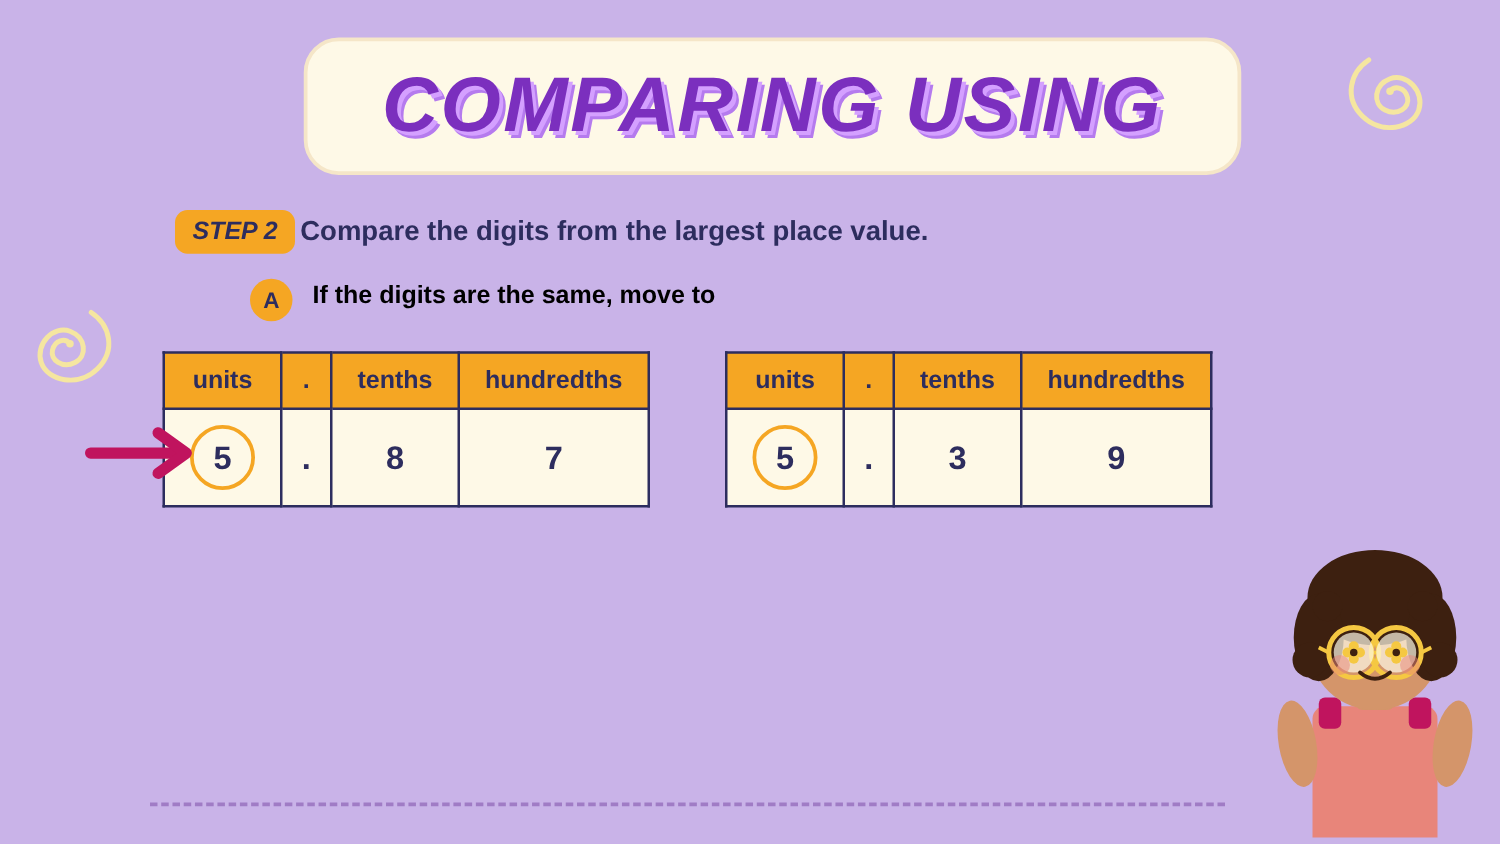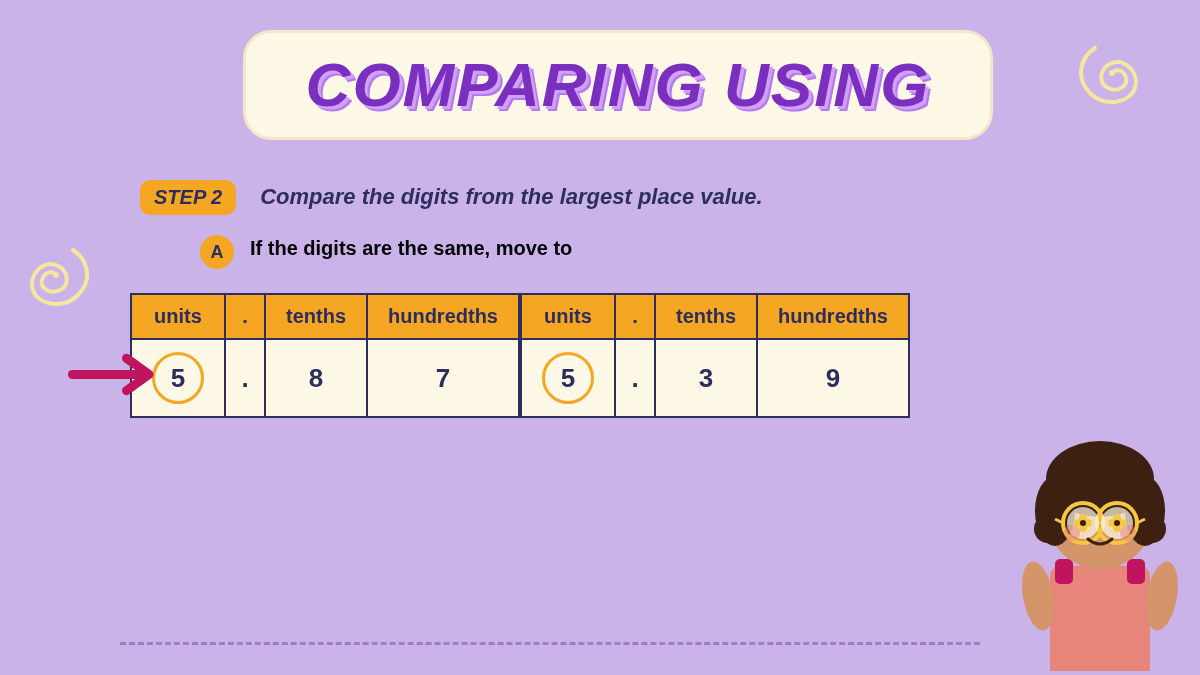--- a/index.html
+++ b/index.html
@@ -36,45 +36,44 @@
       text-transform: uppercase;
       letter-spacing: 2px;
       line-height: 1.1;
       text-shadow: 3px 3px 0px #d4a0ff, 5px 5px 0px #b57bee;
       font-family: 'Arial Black', 'Arial', sans-serif;
       font-style: italic;
     }
 
     
     .step-section {
-      padding: 40px 120px 10px 140px;
+      padding: 28px 120px 10px 140px;
       display: flex;
       align-items: flex-start;
-      gap: 24px;
+      gap: 4px;
     }
 
     .step-badge {
       background-color: #f5a623;
       color: #2d2d5e;
       font-weight: 900;
       font-size: 20px;
       padding: 6px 14px;
       border-radius: 10px;
       white-space: nowrap;
       font-style: italic;
       text-transform: uppercase;
       flex-shrink: 0;
     }
 
     .step-text {
       font-size: 22px;
       color: #2d2d5e;
       font-weight: 700;
       padding-top: 4px;
-      font-style: italic;
     }
 
     
     .substep-section {
       padding: 8px 120px 0px 200px;
       display: flex;
       align-items: flex-start;
       gap: 16px;
     }
 
@@ -98,20 +97,21 @@
       color: #000000;
       font-weight: 600;
       line-height: 1.5;
     }
 
     
     .tables-section {
       padding: 24px 120px 10px 130px;
       display: flex;
       align-items: flex-start;
+      gap: 60px;
       position: relative;
     }
 
     
     .arrow-container {
       position: absolute;
       left: 68px;
       top: 80px;
     }
 

